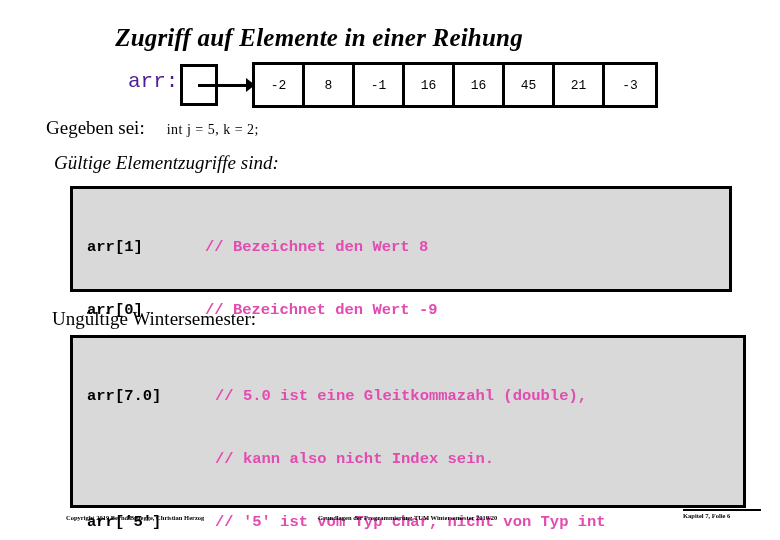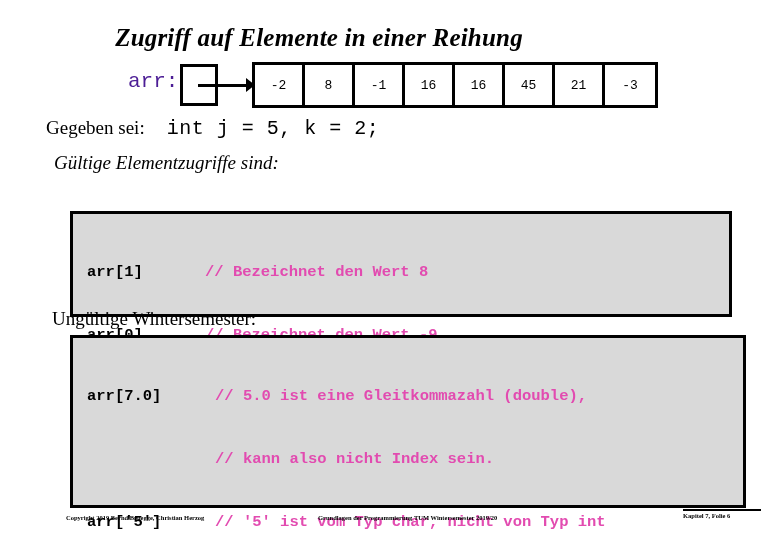--- a/index.html
+++ b/index.html
@@ -112,22 +112,22 @@
     font-family: "Liberation Serif", serif;
     font-size: 19px;
     color: #000000;
     white-space: nowrap;
   }
   #given-line {
     left: 46px;
     top: 117px;
   }
   #given-line .mono {
-    font-family: Liberation Mono, monospace;
-    font-size: 20px;
+    font-family: Liberation Serif, serif;
+    font-size: 14px;
     letter-spacing: 0.5px;
     padding-left: 22px;
   }
   #valid-heading {
     left: 54px;
     top: 152px;
     font-style: italic;
   }
   #invalid-heading {
     left: 52px;
@@ -145,21 +145,20 @@
     font-size: 15.5px;
     line-height: 21px;
     color: #000000;
     white-space: pre;
   }
   #valid-code-box {
     left: 70px;
     top: 186px;
     width: 662px;
     height: 106px;
-    margin-top: 25px;
   }
   #invalid-code-box {
     left: 70px;
     top: 335px;
     width: 676px;
     height: 173px;
   }
   .code-line {
     display: block;
     white-space: pre;

